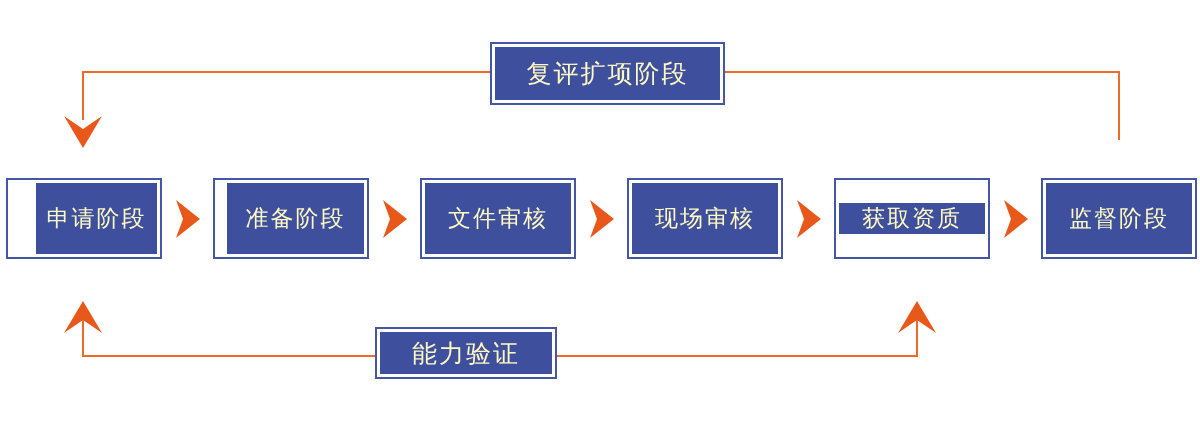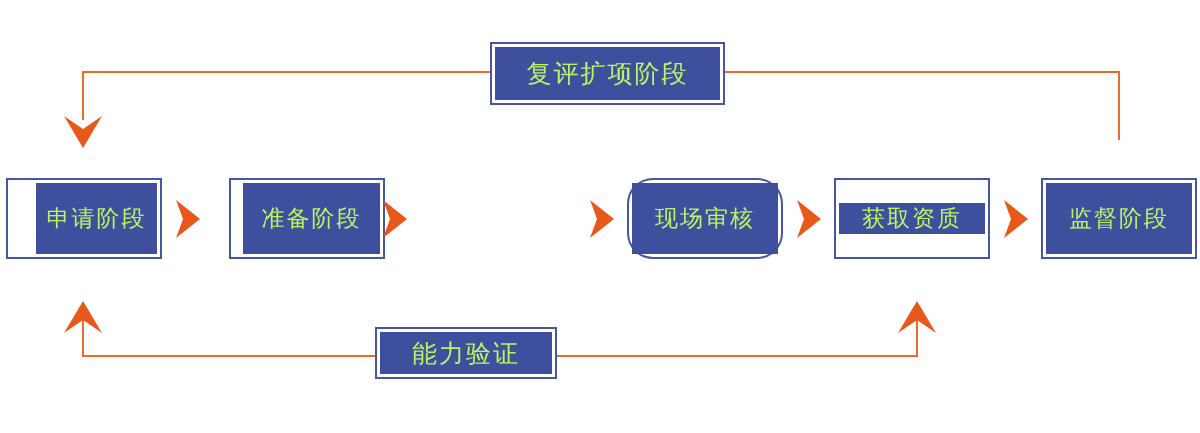--- a/index.html
+++ b/index.html
@@ -36,43 +36,43 @@
     box-sizing: border-box;
     background: #ffffff;
     border: 2px solid #4456a4;
     padding: 3px;
     display: flex;
     z-index: 2;
   }
   .box-inner {
     flex: 1;
     background: #3e4f9d;
-    color: #bef264;
+    color: #fef9c3;
     display: flex;
     align-items: center;
     justify-content: center;
     font-size: 23px;
     letter-spacing: 2px;
     white-space: nowrap;
   }
   .label-box .box-inner { font-size: 25px; }
   .flow-chevron {
     position: absolute;
     top: 200px;
     width: 24px;
     height: 38px;
     z-index: 2;
   }
   .flow-chevron polygon { fill: #e8581a; }
   #box-feedback-top    { left: 490px; top: 42px;  width: 235px; height: 63px; }
   #box-feedback-bottom { left: 375px; top: 327px; width: 182px; height: 52px; }
   #stage-0 { left: 6px; padding-left: 28px; }
-  #stage-1 { left: 229px; padding-left: 12px; }
+  #stage-1 { left: 213px; padding-left: 12px; }
   #stage-2 { left: 420px; }
-  #stage-3 { left: 627px; border-radius: 26px; }
+  #stage-3 { left: 627px; }
   #stage-4 { left: 834px; align-items: center; }
   #stage-5 { left: 1041px; }
   #chevron-0 { left: 176px; }
   #chevron-1 { left: 383px; }
   #chevron-2 { left: 590px; }
   #chevron-3 { left: 797px; }
   #chevron-4 { left: 1004px; }
 </style>
 </head>
 <body>
@@ -87,20 +87,23 @@
     <polyline class="flow-line" points="83,314 83,356 917,356 917,314"></polyline>
     <polygon class="arrowhead" points="83,301 102,333 83,320 64,333"></polygon>
     <polygon class="arrowhead" points="917,301 936,333 917,320 898,333"></polygon>
   </svg>
 
   <div class="stage-box" id="stage-0">
     <div class="box-inner">申请阶段</div>
   </div>
   <div class="stage-box" id="stage-1">
     <div class="box-inner">准备阶段</div>
+  </div>
+  <div class="stage-box" id="stage-2">
+    <div class="box-inner">文件审核</div>
   </div>
   <div class="stage-box" id="stage-3">
     <div class="box-inner">现场审核</div>
   </div>
   <div class="stage-box" id="stage-4">
     <div class="box-inner">获取资质</div>
   </div>
   <div class="stage-box" id="stage-5">
     <div class="box-inner">监督阶段</div>
   </div>

